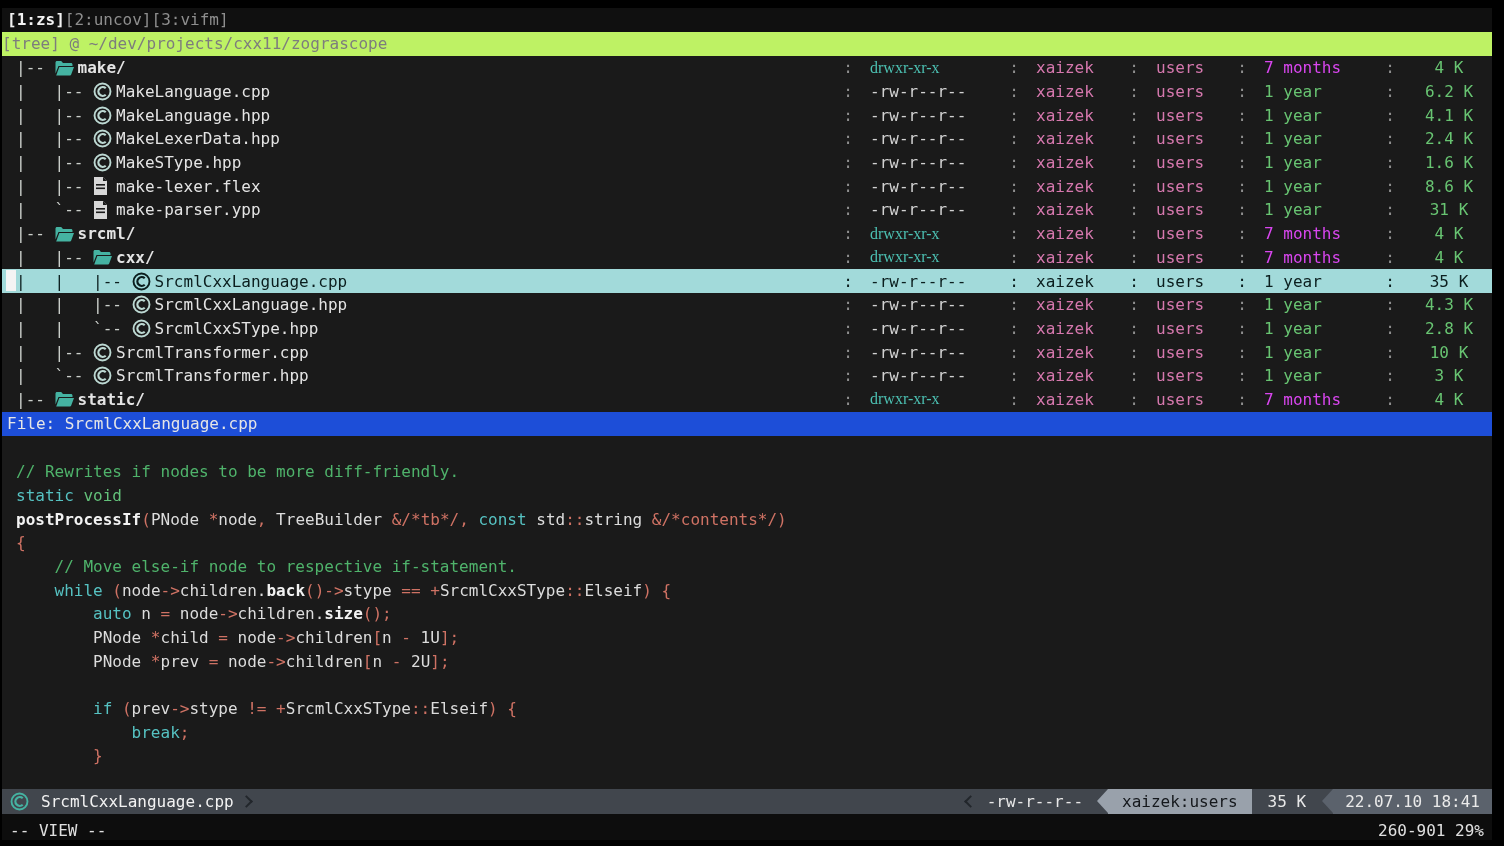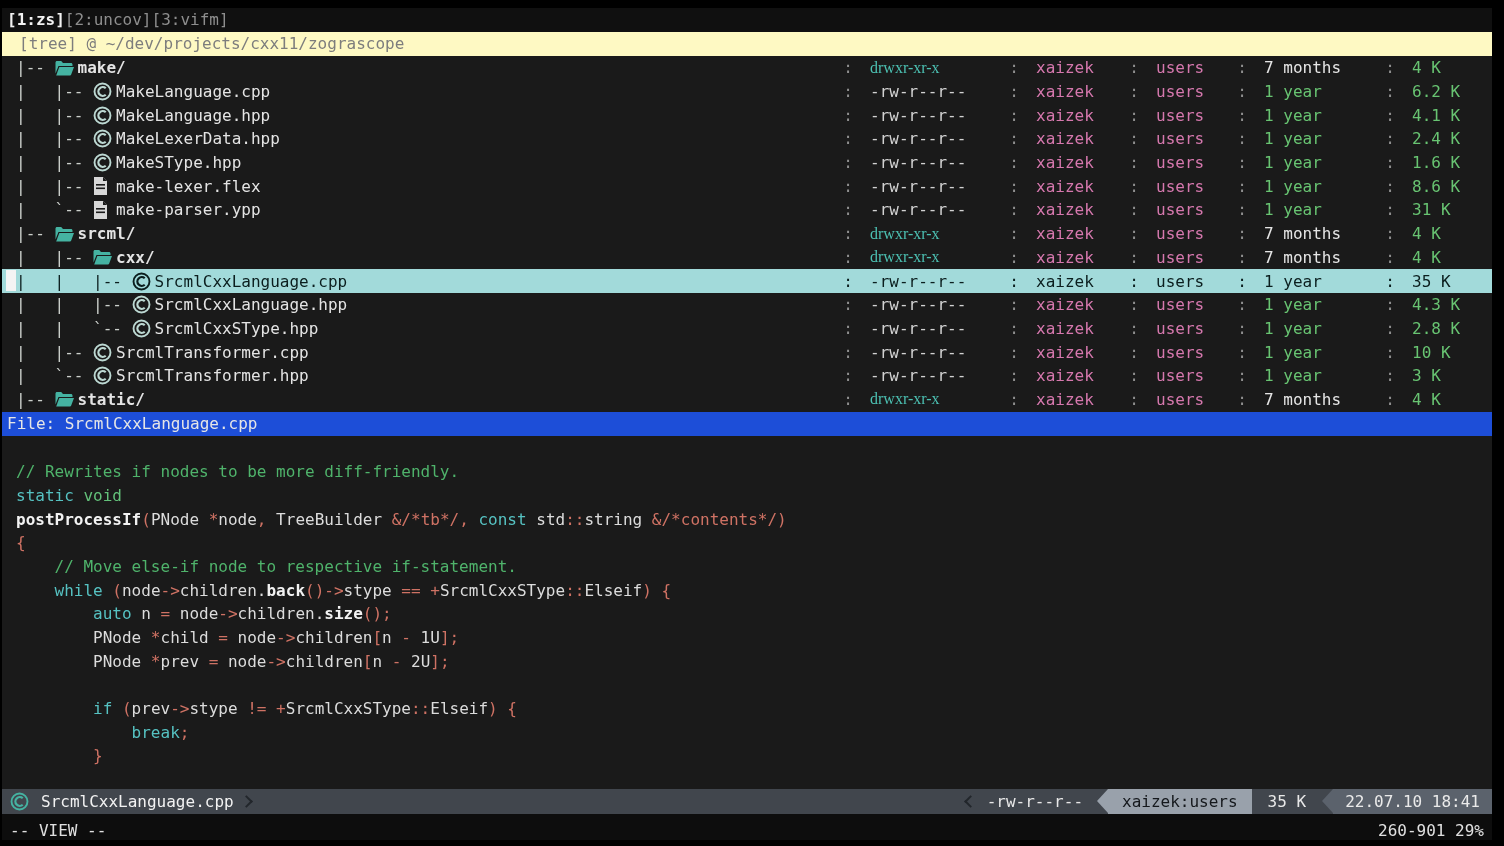--- a/index.html
+++ b/index.html
@@ -10,43 +10,43 @@
   .term {
     position:absolute; left:2px; right:12px; top:8px; bottom:6px;
     background:#1a1a1a; color:#dcdcdc; font-size:16px;
     display:flex; flex-direction:column; overflow:hidden;
   }
 
   
   .tmux-bar { height:24px; line-height:24px; padding-left:5px; background:#101010; white-space:pre; }
   .tmux-active { color:#f2f2f2; font-weight:bold; }
   .tmux-rest { color:#8e8e8e; }
-  .title-line { height:24px; line-height:24px; padding-left:17px; background:#fef9c3; color:#7d7d7d; white-space:pre; }
+  .title-line { height:24px; line-height:24px; padding-left:0; background:#bef264; color:#7d7d7d; white-space:pre; }
 
   
   .file-tree { height:355.5px; overflow:hidden; }
   .frow { position:relative; display:flex; align-items:center; height:23.7px; padding:0 6px 0 14px; white-space:pre; }
   .tree-prefix { color:#ccd0cc; }
   .ficon { display:inline-flex; width:23px; align-items:center; justify-content:flex-start; }
   .ficon svg { display:block; }
   .icon-folder { color:#45b3a2; }
   .icon-cpp { color:#bcd8d2; }
   .icon-doc { color:#d8d8d8; }
   .fname { color:#e4e4e4; }
   .frow.dir .fname { font-weight:bold; }
 
   .cols { display:grid; grid-template-columns:14px 122px 14px 76px 14px 64px 14px 104px 14px 74px;
           column-gap:15px; margin-left:auto; align-items:center; }
   .colon { color:#8f8f8f; text-align:center; }
   .perm { color:#d2d2d2; }
   .frow.dir .perm { color:#4cc0b2;font-family:Liberation Serif, serif; }
   .owner, .group { color:#d678ae; }
   .date { color:#68c472; }
-  .frow.dir .date { color:#e5e5e5; }
-  .size { color:#68c472; text-align:left; }
+  .frow.dir .date { color:#d946ef; }
+  .size { color:#68c472; text-align:center; }
 
   .frow.selected { background:#a2dada; }
   .frow.selected span { color:#0b1e1e; }
   .cursor-block { position:absolute; left:4px; top:1px; width:10px; height:21px; background:#f4f4f4; z-index:0; }
 
   
   .preview-header { height:24px; line-height:24px; padding-left:5px; background:#1d4ed8; color:#e6e6e6; white-space:pre; }
   .code-pane { flex:1; padding:1px 0 0 14px; overflow:hidden; white-space:pre; }
   .cline { height:23.7px; line-height:23.7px; }
   .tok-pl  { color:#dcdcdc; }

